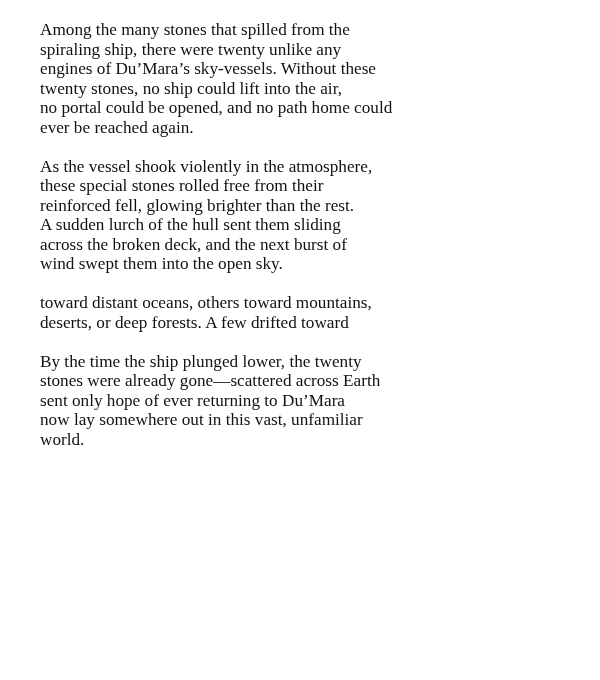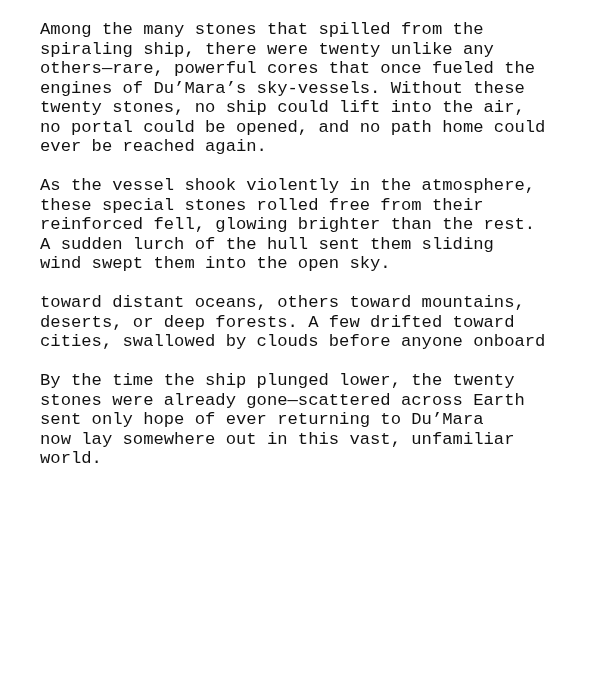--- a/index.html
+++ b/index.html
@@ -1,48 +1,47 @@
 <!DOCTYPE html>
 <html><head>
 <meta charset="utf-8">
 <style>
   html, body { margin: 0; padding: 0; background: #ffffff; }
   body { width: 600px; height: 680px; overflow: hidden; position: relative; }
   .doc {
     position: absolute; left: 40px; top: 20px; width: 540px;
-    font-family: Liberation Mono, monospace;
+    font-family: Liberation Serif, serif;
     font-size: 17.2px; line-height: 19.5px; color: #111111;
   }
   .para { margin: 0 0 19.5px 0; }
   .line { display: block; white-space: pre; }
 </style>
 </head>
 <body>
 
 <div class="doc">
   <p class="para">
     <span class="line">Among the many stones that spilled from the</span>
     <span class="line">spiraling ship, there were twenty unlike any</span>
-    <span class="line">others—rare, powerful cores that once fueled the</span>
     <span class="line">engines of Du’Mara’s sky-vessels. Without these</span>
     <span class="line">twenty stones, no ship could lift into the air,</span>
     <span class="line">no portal could be opened, and no path home could</span>
     <span class="line">ever be reached again.</span>
   </p>
   <p class="para">
     <span class="line">As the vessel shook violently in the atmosphere,</span>
     <span class="line">these special stones rolled free from their</span>
     <span class="line">reinforced fell, glowing brighter than the rest.</span>
     <span class="line">A sudden lurch of the hull sent them sliding</span>
+    <span class="line">across the broken deck, and the next burst of</span>
     <span class="line">wind swept them into the open sky.</span>
   </p>
   <p class="para">
     <span class="line">toward distant oceans, others toward mountains,</span>
     <span class="line">deserts, or deep forests. A few drifted toward</span>
-    <span class="line">cities, swallowed by clouds before anyone onboard</span>
   </p>
   <p class="para">
     <span class="line">By the time the ship plunged lower, the twenty</span>
     <span class="line">stones were already gone—scattered across Earth</span>
     <span class="line">sent only hope of ever returning to Du’Mara</span>
     <span class="line">now lay somewhere out in this vast, unfamiliar</span>
     <span class="line">world.</span>
   </p>
 </div>
 

